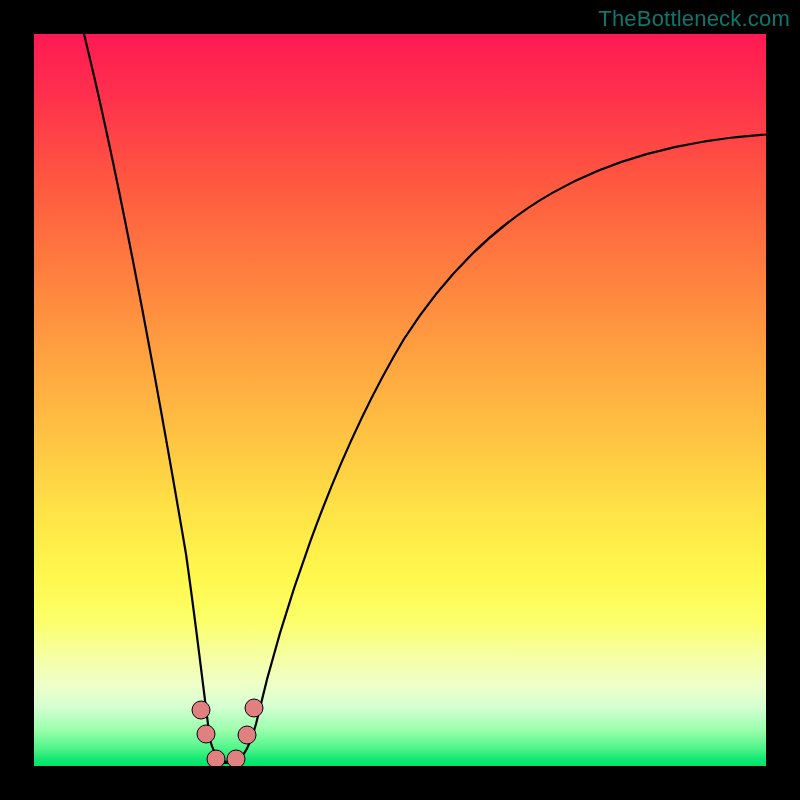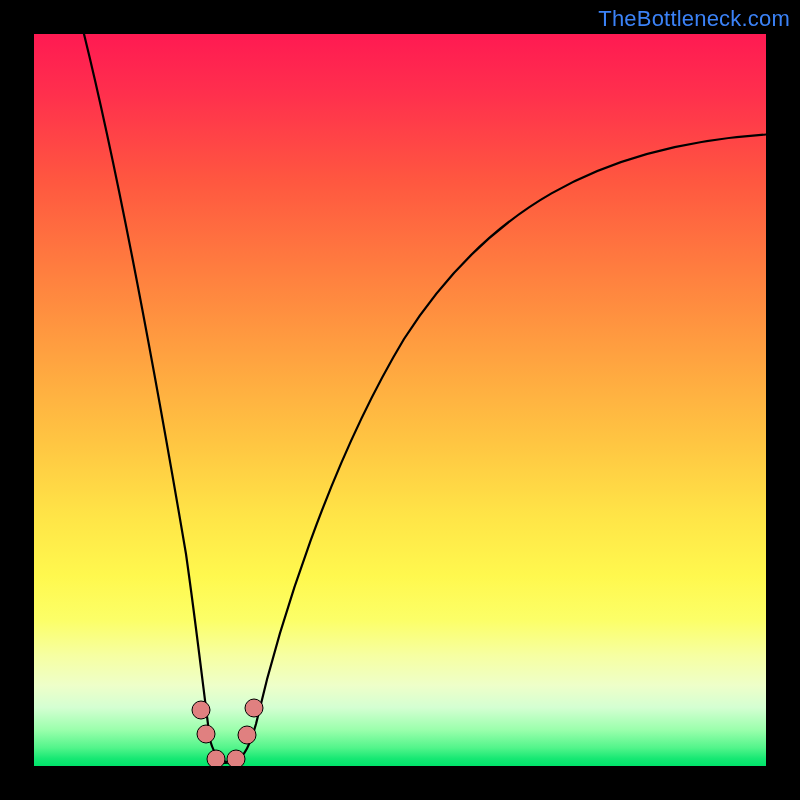--- a/index.html
+++ b/index.html
@@ -57,21 +57,21 @@
     position: absolute;
     left: 0;
     top: 0;
     width: 732px;
     height: 732px;
   }
   .watermark {
     position: absolute;
     top: 6px;
     right: 10px;
-    color: #3b82f6;
+    color: #0f766e;
     font-size: 22px;
     font-weight: 500;
     letter-spacing: 0.2px;
   }
 </style>
 </head>
 <body>
 
 <div class="frame">
 

